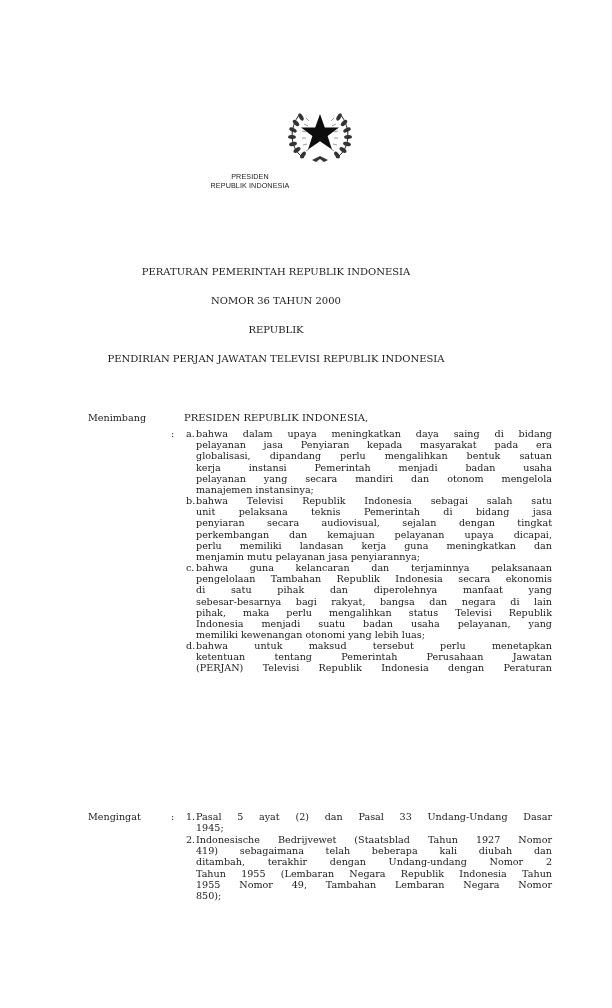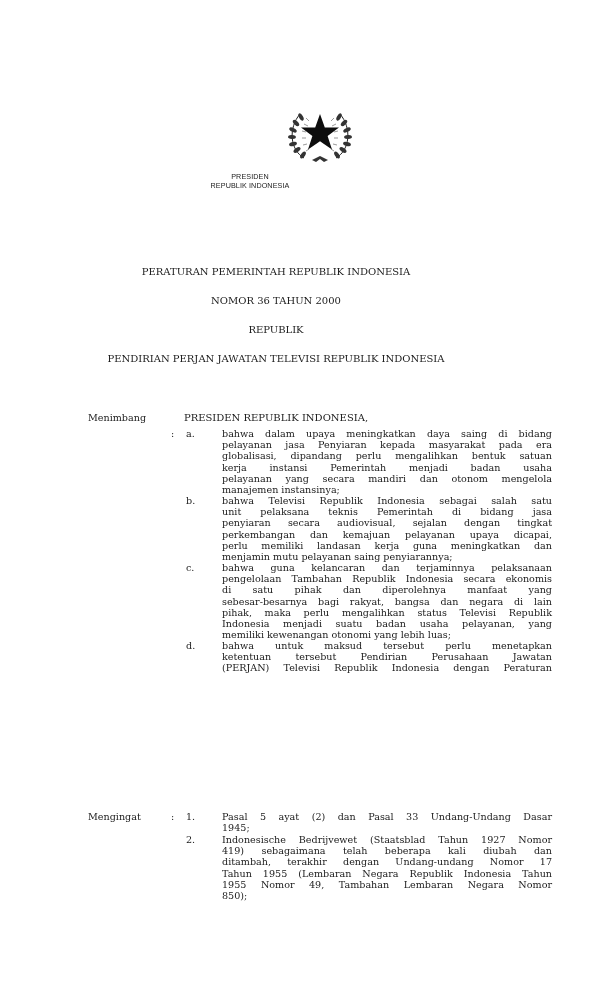--- a/index.html
+++ b/index.html
@@ -72,21 +72,21 @@
       line-height: 11.2px;
     }
     .item .marker {
       position: absolute;
       left: 0;
       top: 0;
       width: 24px;
       text-align: left;
     }
     .item .text {
-      margin-left: 36px;
+      margin-left: 10px;
       text-align: justify;
       text-align-last: left;
       hyphens: none;
     }
     .item .text .ln {
       display: block;
       text-align: justify;
       text-align-last: justify;
       white-space: nowrap;
       height: 11.2px;
@@ -160,62 +160,62 @@
   </div>
 
   <div class="item" style="top:495px;">
     <span class="marker">b.</span>
     <div class="text">
       <span class="ln">bahwa Televisi Republik Indonesia sebagai salah satu</span>
       <span class="ln">unit pelaksana teknis Pemerintah di bidang jasa</span>
       <span class="ln">penyiaran secara audiovisual, sejalan dengan tingkat</span>
       <span class="ln">perkembangan dan kemajuan pelayanan upaya dicapai,</span>
       <span class="ln">perlu memiliki landasan kerja guna meningkatkan dan</span>
-      <span class="ln last">menjamin mutu pelayanan saing penyiarannya;</span>
+      <span class="ln last">menjamin mutu pelayanan jasa penyiarannya;</span>
     </div>
   </div>
 
   <div class="item" style="top:562px;">
     <span class="marker">c.</span>
     <div class="text">
       <span class="ln">bahwa guna kelancaran dan terjaminnya pelaksanaan</span>
       <span class="ln">pengelolaan Tambahan Republik Indonesia secara ekonomis</span>
       <span class="ln">di satu pihak dan diperolehnya manfaat yang</span>
       <span class="ln">sebesar-besarnya bagi rakyat, bangsa dan negara di lain</span>
       <span class="ln">pihak, maka perlu mengalihkan status Televisi Republik</span>
       <span class="ln">Indonesia menjadi suatu badan usaha pelayanan, yang</span>
       <span class="ln last">memiliki kewenangan otonomi yang lebih luas;</span>
     </div>
   </div>
 
   <div class="item" style="top:640px;">
     <span class="marker">d.</span>
     <div class="text">
       <span class="ln">bahwa untuk maksud tersebut perlu menetapkan</span>
-      <span class="ln">ketentuan tersebut Pendirian Perusahaan Jawatan</span>
+      <span class="ln">ketentuan tentang Pemerintah Perusahaan Jawatan</span>
       <span class="ln">(PERJAN) Televisi Republik Indonesia dengan Peraturan</span>
     </div>
   </div>
 
   <div class="section-label" style="top:811px;">Mengingat</div>
   <div class="colon" style="top:811px;">:</div>
 
   <div class="item" style="top:811px;">
     <span class="marker">1.</span>
     <div class="text">
       <span class="ln">Pasal 5 ayat (2) dan Pasal 33 Undang-Undang Dasar</span>
       <span class="ln last">1945;</span>
     </div>
   </div>
 
   <div class="item" style="top:834px;">
     <span class="marker">2.</span>
     <div class="text">
       <span class="ln">Indonesische Bedrijvewet (Staatsblad Tahun 1927 Nomor</span>
       <span class="ln">419) sebagaimana telah beberapa kali diubah dan</span>
-      <span class="ln">ditambah, terakhir dengan Undang-undang Nomor 17</span>
+      <span class="ln">ditambah, terakhir dengan Undang-undang Nomor 2</span>
       <span class="ln">Tahun 1955 (Lembaran Negara Republik Indonesia Tahun</span>
       <span class="ln">1955 Nomor 49, Tambahan Lembaran Negara Nomor</span>
       <span class="ln last">850);</span>
     </div>
   </div>
 
 </div>
 
 </body></html>

